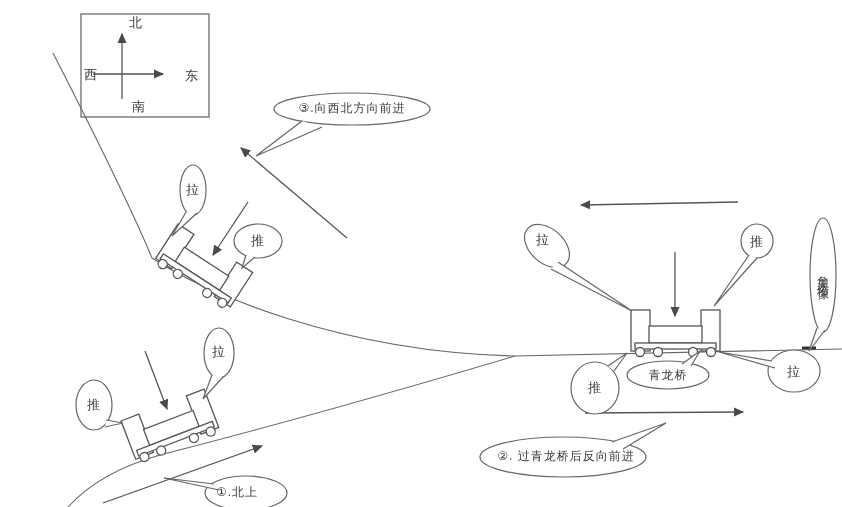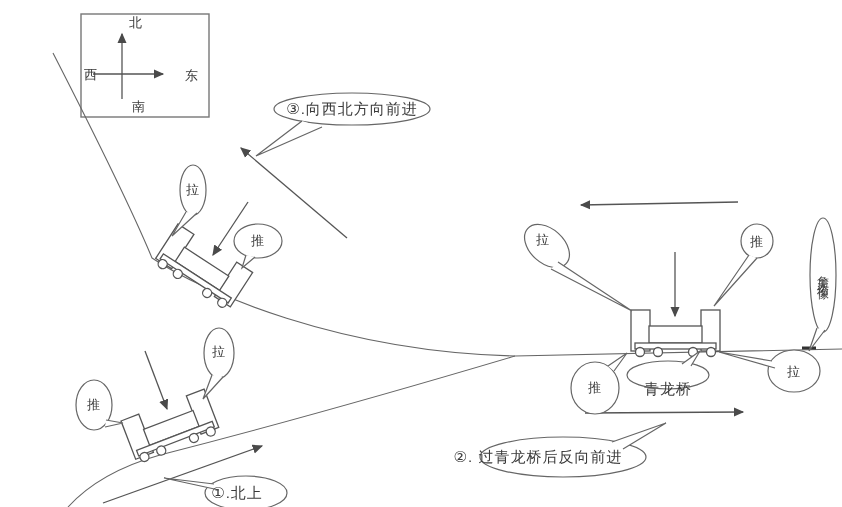--- a/index.html
+++ b/index.html
@@ -6,21 +6,21 @@
   .stage{
     position:relative;width:842px;height:507px;overflow:hidden;background:#ffffff;
     font-family:"Liberation Sans","DejaVu Sans",sans-serif;color:#3a3a3a;
   }
   .stage svg{position:absolute;left:0;top:0;}
   .lbl{
     position:absolute;transform:translate(-50%,-50%);
     font-size:13px;line-height:1;color:#3a3a3a;white-space:nowrap;
     letter-spacing:1px;
   }
-  .lbl.small{font-size:15px;}
+  .lbl.small{font-size:12px;}
   .lbl.vert{
     writing-mode:vertical-rl;letter-spacing:4px;font-size:12px;
   }
   
   .ink{stroke:#555;stroke-width:1.3;fill:none;}
   .ink-thin{stroke:#666;stroke-width:1.1;fill:none;}
   .boxfill{fill:#ffffff;stroke:#555;stroke-width:1.3;}
   .bubble{fill:#ffffff;stroke:#666;stroke-width:1.2;}
   .tail{fill:#ffffff;stroke:#666;stroke-width:1.2;}
   .wheel{fill:#ffffff;stroke:#555;stroke-width:1.3;}
@@ -120,28 +120,28 @@
       <path d="M612,442 L666,423 L623,449" class="tail"></path>
     </g>
   </svg>
 
   <div class="lbl" style="left:136px;top:22px">北</div>
   <div class="lbl" style="left:91px;top:74px">西</div>
   <div class="lbl" style="left:192px;top:75px">东</div>
   <div class="lbl" style="left:139px;top:106px">南</div>
 
   <div class="lbl small" style="left:352px;top:108px">③.向西北方向前进</div>
-  <div class="lbl small" style="left:538px;top:456px">②. 过青龙桥后反向前进</div>
+  <div class="lbl small" style="left:566px;top:456px">②. 过青龙桥后反向前进</div>
   <div class="lbl small" style="left:237px;top:492px">①.北上</div>
 
   <div class="lbl" style="left:193px;top:189px">拉</div>
   <div class="lbl" style="left:258px;top:240px">推</div>
   <div class="lbl" style="left:219px;top:351px">拉</div>
   <div class="lbl" style="left:94px;top:404px">推</div>
   <div class="lbl" style="left:543px;top:239px">拉</div>
   <div class="lbl" style="left:757px;top:241px">推</div>
   <div class="lbl" style="left:595px;top:387px">推</div>
   <div class="lbl" style="left:794px;top:371px">拉</div>
 
-  <div class="lbl small" style="left:668px;top:388px">青龙桥</div>
+  <div class="lbl small" style="left:668px;top:375px">青龙桥</div>
   <div class="lbl vert" style="left:823px;top:274px">詹天佑像</div>
 
 </div>
 
 </body></html>

